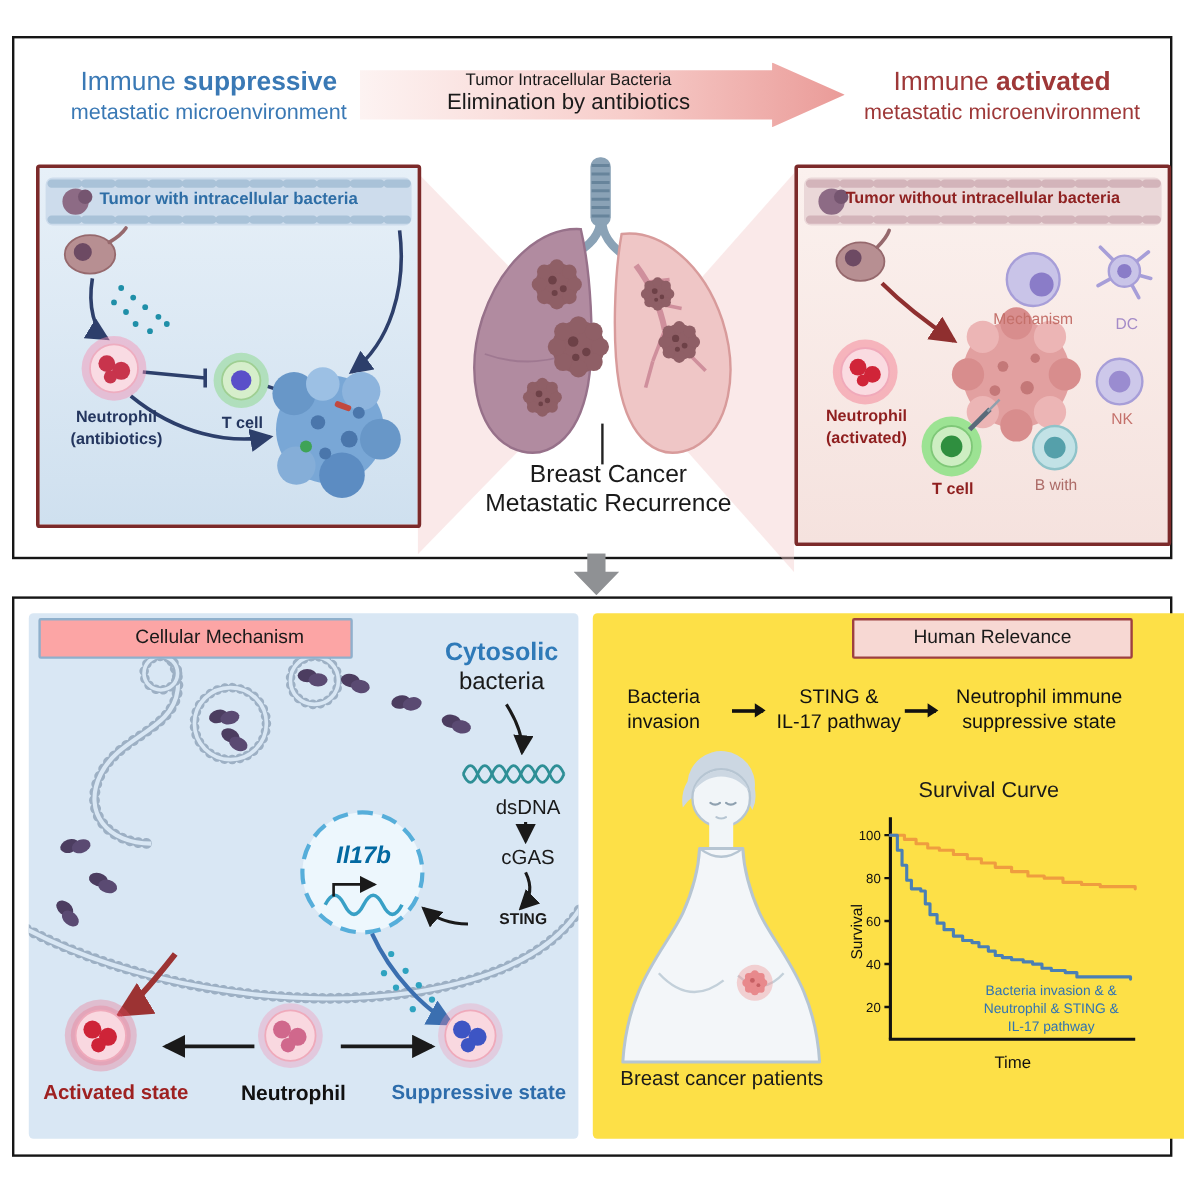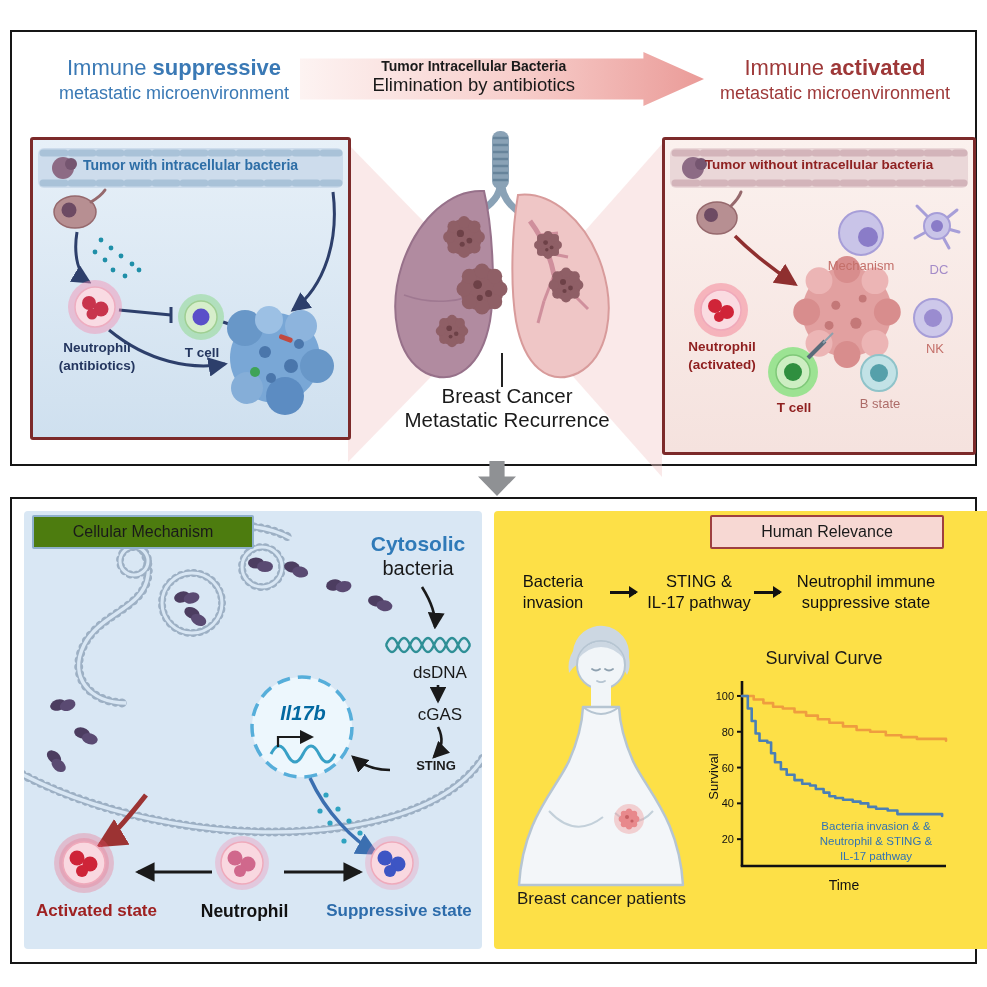--- a/index.html
+++ b/index.html
@@ -14,21 +14,21 @@
   .side-title{text-align:center;line-height:1.25;}
   .side-title .t1{font-size:22px;}
   .side-title .t2{font-size:18px;}
   #left-title{left:28px;top:22px;width:268px;color:#3a79b5;}
   #right-title{left:690px;top:22px;width:266px;color:#9e3838;}
   #banner{left:288px;top:20px;width:404px;height:54px;}
   #banner-shape{left:0;top:0;width:100%;height:100%;
     background:linear-gradient(90deg,#fdf3f2 0%,#f7cdca 55%,#ea9b98 100%);
     clip-path:polygon(0 12%,85% 12%,85% 0,100% 50%,85% 100%,85% 88%,0 88%);}
   #banner-text{left:0;top:6px;width:86%;text-align:center;}
-  #banner-line1{font-size:14px;font-weight:bold;}
+  #banner-line1{font-size:14px;font-weight:normal;}
   #banner-line2{font-size:18.5px;}
   .scene{border:3px solid #7c2a2a;border-radius:3px;}
   #left-scene{left:18px;top:105px;width:315px;height:297px;background:linear-gradient(180deg,#e7f0f8,#cfe0ef);}
   #right-scene{left:650px;top:105px;width:308px;height:312px;background:linear-gradient(180deg,#fbf1ee,#f5e2de);}
   .beam{background:rgba(243,203,203,0.42);}
   #beam-left{left:336px;top:112px;width:124px;height:318px;clip-path:polygon(0 0,100% 40%,100% 60%,0 100%);}
   #beam-right{left:532px;top:112px;width:118px;height:333px;clip-path:polygon(100% 0,0 40%,0 60%,100% 100%);}
   #lungs{left:340px;top:93px;width:300px;height:265px;}
   #center-caption{left:330px;top:352px;width:330px;text-align:center;font-size:20.5px;line-height:1.18;}
   .scene-label{position:absolute;text-align:center;}
@@ -43,21 +43,21 @@
   #rs-tcell-label{left:98px;top:260px;width:62px;font-size:13.5px;font-weight:bold;color:#8f1f1f;}
   #rs-bcell-label{left:186px;top:256px;width:58px;font-size:13px;color:#ad6c68;}
   #down-arrow{left:478px;top:461px;width:38px;height:35px;background:#8f9194;
     clip-path:polygon(30% 0,70% 0,70% 44%,100% 44%,50% 100%,0 44%,30% 44%);}
 
   
   #bottom-box{left:10px;top:497px;width:963px;height:463px;}
   #mech{left:12px;top:12px;width:458px;height:438px;background:#d9e7f4;border-radius:4px;}
   #human{left:482px;top:12px;width:550px;height:438px;background:#fde047;border-radius:4px;}
   .chip{display:flex;align-items:center;justify-content:center;font-size:16px;border-radius:2px;}
-  #mech-chip{left:8px;top:4px;width:218px;height:30px;background:#4d7c0f;border:2px solid #8fb0cc;}
+  #mech-chip{left:8px;top:4px;width:218px;height:30px;background:#fca5a5;border:2px solid #8fb0cc;padding-left:40px;}
   #human-chip{left:216px;top:4px;width:230px;height:30px;background:#f7d8d3;border:2px solid #9e4040;}
   #mech-svg{left:0;top:0;width:458px;height:438px;}
   #cytosolic{left:330px;top:20px;width:128px;text-align:center;line-height:1.2;}
   #cytosolic .c1{font-size:21px;font-weight:bold;color:#2f7ab8;}
   #cytosolic .c2{font-size:20px;color:#1a1a1a;}
   #lbl-dsdna{left:375px;top:152px;width:82px;text-align:center;font-size:17px;}
   #lbl-cgas{left:380px;top:194px;width:72px;text-align:center;font-size:17px;}
   #lbl-sting{left:368px;top:247px;width:88px;text-align:center;font-size:13px;font-weight:bold;}
   #lbl-il17b{left:243px;top:191px;width:72px;text-align:center;font-size:20px;font-weight:bold;font-style:italic;color:#0369a1;}
   #lbl-activated{left:0px;top:390px;width:145px;text-align:center;font-size:17px;font-weight:bold;color:#9e2121;}
@@ -322,21 +322,21 @@
     </svg>
     <div id="rs-vessel-label" class="scene-label">Tumor without intracellular bacteria</div>
     <div id="rs-mac-label" class="scene-label">Mechanism</div>
     <div id="rs-dc-label" class="scene-label">DC</div>
     <div id="rs-nk-label" class="scene-label">NK</div>
     <div id="rs-neut-label" class="scene-label">
       <div>Neutrophil</div>
       <div>(activated)</div>
     </div>
     <div id="rs-tcell-label" class="scene-label">T cell</div>
-    <div id="rs-bcell-label" class="scene-label">B state</div>
+    <div id="rs-bcell-label" class="scene-label">B with</div>
   </div>
 </div>
 
 <div id="down-arrow" class="abs"></div>
 
 <div id="bottom-box" class="abs panel-border">
 
   <div id="mech" class="abs">
     <svg id="mech-svg" class="abs" viewBox="0 0 458 438">
       <defs>

